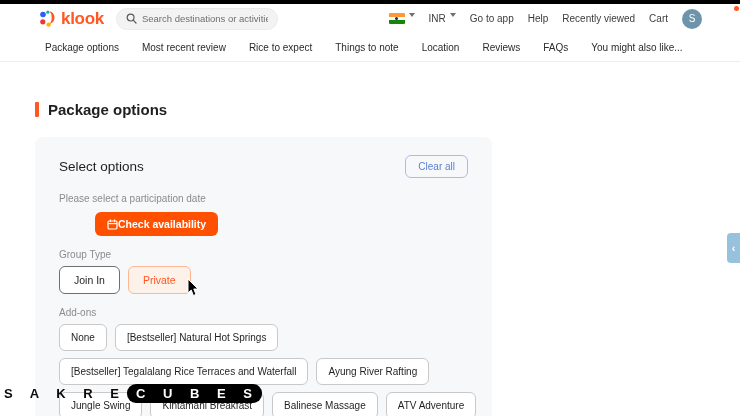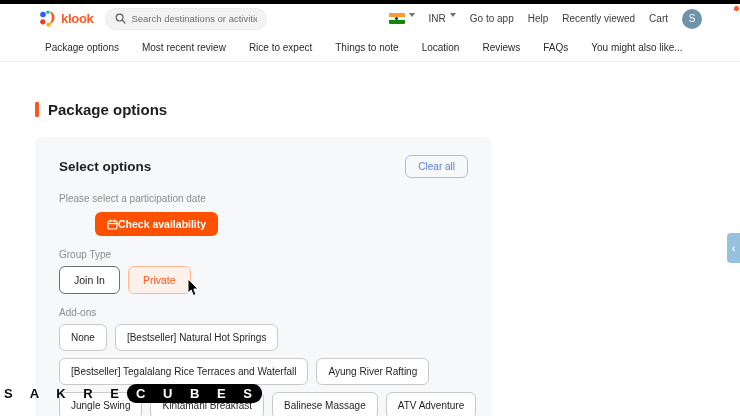--- a/index.html
+++ b/index.html
@@ -7,21 +7,21 @@
     font-family:"Liberation Sans", sans-serif; }
   .stage { position:absolute; top:0; left:0; width:740px; height:416px; }
 
   
   .topbar { position:absolute; top:0; left:0; width:740px; height:4px; background:#000; }
 
   
   .header { position:absolute; top:4px; left:0; width:740px; height:29px; background:#fff;
     display:flex; align-items:center; padding:0 38px; }
   .logo { display:flex; align-items:center; gap:4px; cursor:pointer; }
-  .logo-text { color:#ff5722; font-weight:bold; font-size:13px; letter-spacing:-0.3px; }
+  .logo-text { color:#ff5722; font-weight:bold; font-size:17px; letter-spacing:-0.3px; }
   .search { margin-left:12px; width:162px; height:22px; background:#f3f3f4; border:1px solid #ececec;
     border-radius:11px; display:flex; align-items:center; padding:0 9px; gap:5px; }
   .search input { border:none; background:transparent; outline:none; width:100%;
     font-size:9.5px; color:#333; font-family:inherit; }
   .search input::placeholder { color:#6f6f6f; }
   .hright { margin-left:auto; display:flex; align-items:center; gap:14px; font-size:10px; color:#3c3c3c; }
   .hitem { display:flex; align-items:flex-start; gap:4px; cursor:pointer; white-space:nowrap; }
   .flag { width:16px; height:11px; border-radius:1px; overflow:hidden; position:relative;
     display:flex; flex-direction:column; }
   .flag .s1 { flex:1; background:#ff9933; } .flag .s2 { flex:1; background:#fff; }
@@ -43,21 +43,21 @@
 
   
   .ptitle-row { position:absolute; top:101px; left:35px; display:flex; align-items:center; gap:9px; }
   .pbar { width:4px; height:15px; background:#ff5722; border-radius:1px; }
   .ptitle { font-size:15px; font-weight:bold; color:#1f1f1f; }
 
   
   .card { position:absolute; left:35px; top:137px; width:457px; height:300px;
     background:#f7f8fa; border-radius:8px; padding:18px 24px; }
   .card-head { display:flex; justify-content:space-between; align-items:center; }
-  .card-title { font-size:13.5px; font-weight:bold; color:#1f1f1f; }
+  .card-title { font-size:13.5px; font-weight:normal; color:#1f1f1f; }
   .clear-btn { border:1px solid #a9bde9; color:#5b7fd4; background:transparent; border-radius:6px;
     font-size:10px; padding:5px 12px; font-family:inherit; cursor:pointer; }
   .date-prompt { margin-top:15px; font-size:10px; color:#8b8b8b; }
   .check-btn { margin-top:8px; display:inline-flex; align-items:center; gap:0; background:#ff5000;
     color:#fff; border:none; border-radius:6px; padding:6px 12px; font-size:10.5px; font-weight:bold;
     font-family:inherit; cursor:pointer;margin-left:36px; }
   .section-label { margin-top:13px; font-size:10px; color:#8b8b8b; }
   .opt-row { margin-top:6px; display:flex; gap:8px; }
   .addon-row { margin-top:7px; display:flex; gap:8px; }
   .opt { background:#fff; border:1px solid #c9c9c9; border-radius:6px; padding:7px 11px;

